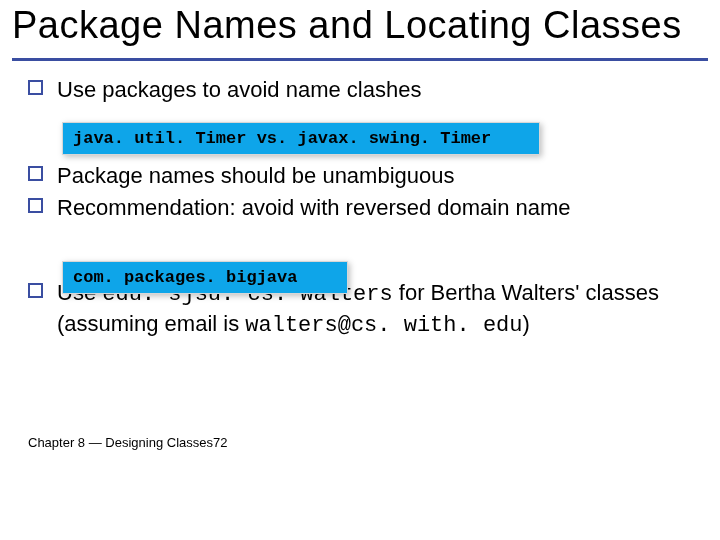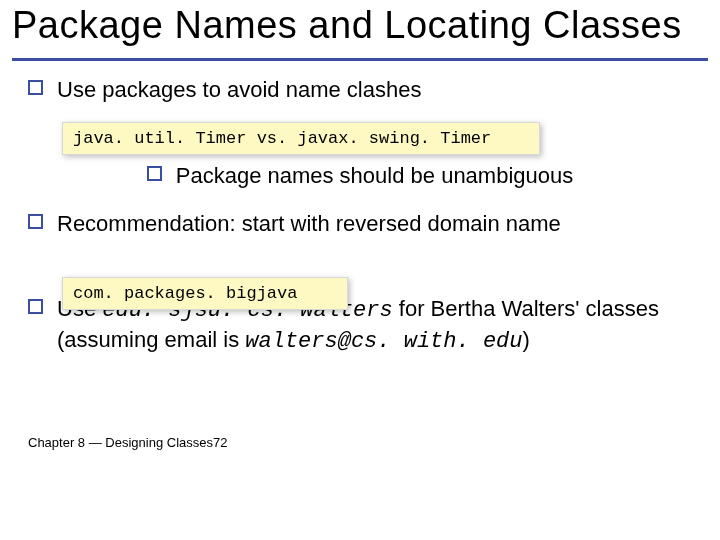--- a/index.html
+++ b/index.html
@@ -2,27 +2,27 @@
 <html><head>
 <meta charset="utf-8">
 <style>
   * { margin: 0; padding: 0; box-sizing: border-box; }
   html, body { width: 720px; height: 540px; background: #fff; font-family: "Trebuchet MS", "Verdana", sans-serif; color: #000; }
   .slide { width: 720px; height: 468px; position: relative; padding: 0; }
   .title { font-size: 38px; font-weight: 400; line-height: 1.15; padding: 4px 10px 10px 12px; letter-spacing: 0.5px; }
   .rule { border: none; border-top: 3px solid #3a4ea1; margin: 0 12px 0 12px; }
   .content { padding: 14px 28px 0 28px; }
   .row { display: flex; align-items: flex-start; margin-bottom: 10px; }
-  .row.tight { margin-bottom: 18px; justify-content: center; }
+  .row.tight { margin-bottom: 2px; }
   .bullet { width: 15px; height: 15px; border: 2px solid #3a4ea1; margin-top: 5px; margin-right: 14px; flex-shrink: 0; }
   .text { font-size: 22px; line-height: 1.35; }
-  .codebox { background: #fef9c3; border: 1px solid #d7d7d7; box-shadow: 2px 2px 6px rgba(0,0,0,0.25); padding: 6px 10px; margin: 8px 0 6px 34px; display: inline-block; font-family: "Courier New", monospace; font-weight: normal; font-size: 17px; position: relative; }
+  .codebox { background: #0ea5e9; border: 1px solid #d7d7d7; box-shadow: 2px 2px 6px rgba(0,0,0,0.25); padding: 6px 10px; margin: 8px 0 6px 34px; display: inline-block; font-family: "Courier New", monospace; font-weight: bold; font-size: 17px; position: relative; }
   .codebox.wide { width: 478px; }
   .codebox.narrow { width: 286px; }
-  .mono { font-family: "Courier New", monospace; font-style: italic; }
+  .mono { font-family: "Courier New", monospace; }
   .gap { height: 28px; }
   .footer { position: absolute; bottom: 18px; left: 28px; right: 28px; display: flex; font-size: 13px; font-family: Arial, sans-serif; }
   .footer .sep { font-family: Arial, sans-serif; }
 </style>
 </head>
 <body>
 
 <div class="slide">
   <h1 class="title">Package Names and Locating Classes</h1>
   <hr class="rule">
@@ -36,21 +36,21 @@
 
     <div class="codebox wide">java. util. Timer vs. javax. swing. Timer</div>
 
     <div class="row tight">
       <div class="bullet"></div>
       <div class="text">Package names should be unambiguous</div>
     </div>
 
     <div class="row">
       <div class="bullet"></div>
-      <div class="text">Recommendation: start with reversed domain name</div>
+      <div class="text">Recommendation: avoid with reversed domain name</div>
     </div>
 
     <div class="gap"></div>
 
     <div class="codebox narrow" style="margin-top:0; margin-bottom:-4px; z-index:2;">com. packages. bigjava</div>
 
     <div class="row" style="margin-top:-12px;">
       <div class="bullet"></div>
       <div class="text">
         <span>Use </span><span class="mono">edu. sjsu. cs. walters</span><span> for Bertha Walters' classes (assuming email is </span><span class="mono">walters@cs. with. edu</span><span>)</span>

